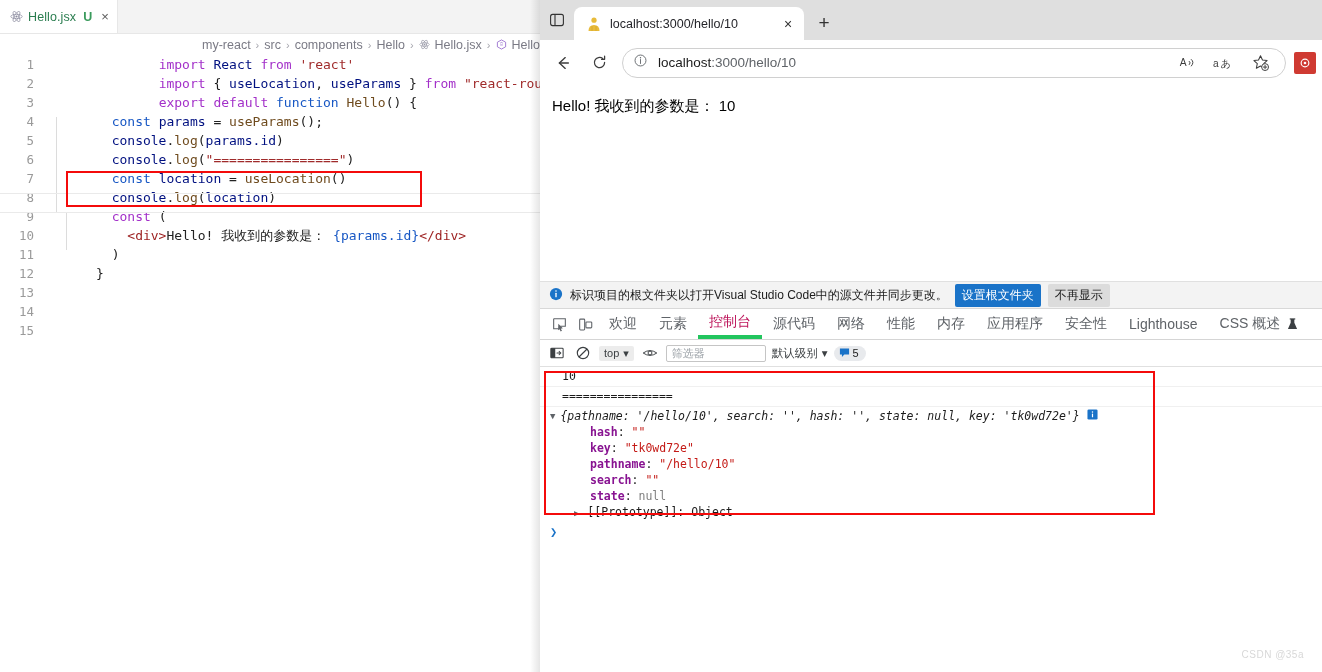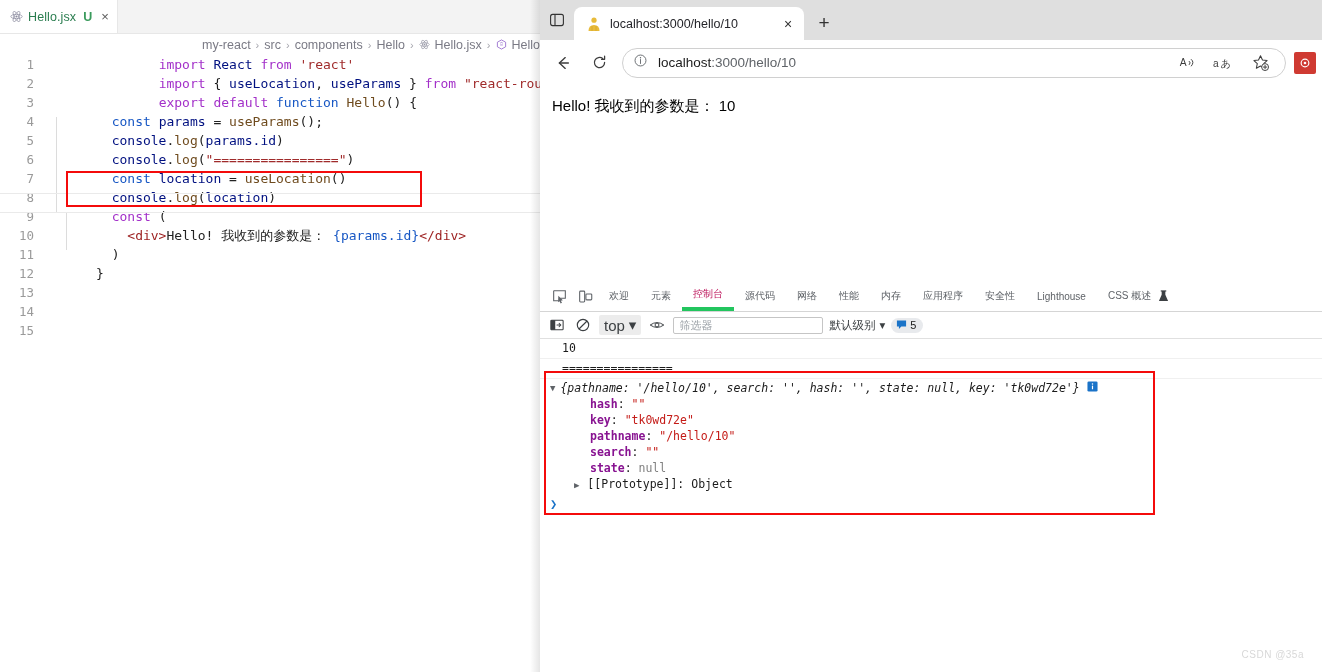--- a/index.html
+++ b/index.html
@@ -61,29 +61,29 @@
   .omni-right{display:flex;align-items:center;gap:2px;margin-left:auto;}
   .br-viewport{background:#ffffff;height:196px;position:relative;}
   .page-text{font-size:15px;color:#000;padding:12px 0 0 12px;font-family:"Liberation Sans", sans-serif;}
   .infobar{height:28px;background:#f3f3f3;border-top:1px solid #e0e0e0;border-bottom:1px solid #d8d8d8;
            display:flex;align-items:center;gap:7px;padding:0 9px;box-sizing:border-box;font-size:12px;color:#1b1b1b;}
   .infobar .ib-btn-primary{background:#1a73c8;color:#fff;font-size:12px;padding:3px 7px;border-radius:2px;}
   .infobar .ib-btn{background:#dcdcdc;color:#1b1b1b;font-size:12px;padding:3px 7px;border-radius:2px;}
   .dt-tabs{height:31px;background:#ffffff;border-bottom:1px solid #d5d5d5;display:flex;align-items:center;
            padding-left:6px;box-sizing:border-box;gap:0;}
   .dt-ico{width:26px;height:26px;display:flex;align-items:center;justify-content:center;}
-  .dt-tab{font-size:10px;color:#5f6368;padding:0 11px;height:30px;display:flex;align-items:center;
+  .dt-tab{font-size:14px;color:#5f6368;padding:0 11px;height:30px;display:flex;align-items:center;
           box-sizing:border-box;white-space:nowrap;}
   .dt-tab.active{color:#be185d;border-bottom:4px solid #22c55e;}
   .dt-toolbar{height:27px;background:#ffffff;border-bottom:1px solid #e0e0e0;display:flex;align-items:center;
               gap:6px;padding:0 7px;box-sizing:border-box;}
   .tb-ico{width:20px;height:20px;display:flex;align-items:center;justify-content:center;}
   .ctx-select{display:flex;align-items:center;gap:4px;background:#ececec;border-radius:2px;padding:1px 5px;
-              font-size:15px;color:#3c4043;}
-  .filter-box{width:150px;height:17px;border:1px solid #c5c5c5;border-radius:2px;background:#fff;
+              font-size:11px;color:#3c4043;}
+  .filter-box{width:100px;height:17px;border:1px solid #c5c5c5;border-radius:2px;background:#fff;
               display:flex;padding:0 5px;box-sizing:border-box;font-size:11px;color:#9aa0a6;}
   .level-select{display:flex;align-items:center;gap:4px;font-size:11.5px;color:#3c4043;}
   .info-count{display:flex;align-items:center;gap:3px;background:#e8eaed;border-radius:9px;padding:1px 7px 1px 5px;font-size:11px;color:#1b1b1b;}
   .console{position:relative;background:#ffffff;font-family:"DejaVu Sans Mono", monospace;font-size:11.5px;}
   .c-row{padding:2px 0 2px 22px;border-bottom:1px solid #f0f0f0;color:#1b1b1b;line-height:15px;}
   .c-obj-line{display:flex;align-items:flex-start;gap:4px;color:#1b1b1b;}
   .tri{color:#5f6368;font-size:9px;line-height:15px;margin-right:1px;}
   .italic-obj{font-style:italic;color:#1b1b1b;}
   .prop-name{color:#881391;font-weight:bold;}
   .prop-str{color:#c41a16;}
@@ -308,20 +308,32 @@
         <circle cx="8" cy="8" r="4.4" fill="none" stroke="#fff" stroke-width="1.3"></circle>
         <circle cx="8" cy="8" r="1.5" fill="#fff"></circle>
       </svg>
     </div>
   </div>
 
   <div class="br-viewport">
     <div class="page-text">Hello! 我收到的参数是：  10</div>
   </div>
 
+  <div class="infobar">
+    <span>
+      <svg width="14" height="14" viewBox="0 0 16 16">
+        <circle cx="8" cy="8" r="7" fill="#1a73c8"></circle>
+        <circle cx="8" cy="4.6" r="0.95" fill="#fff"></circle>
+        <rect x="7.25" y="6.6" width="1.5" height="5" rx="0.6" fill="#fff"></rect>
+      </svg>
+    </span>
+    <span>标识项目的根文件夹以打开Visual Studio Code中的源文件并同步更改。</span>
+    <span class="ib-btn-primary">设置根文件夹</span>
+    <span class="ib-btn">不再显示</span>
+  </div>
 
   <div class="dt-tabs">
     <span class="dt-ico">
       <svg width="15" height="15" viewBox="0 0 18 18">
         <path d="M2 2 h14 v9 h-6" fill="none" stroke="#5f6368" stroke-width="1.3"></path>
         <path d="M2 2 v12 h6" fill="none" stroke="#5f6368" stroke-width="1.3"></path>
         <path d="M7.6 8.2 L13 13.6 L10.6 14 L12 16.6 L10.4 17.4 L9 14.8 L7.3 16 Z" fill="#5f6368"></path>
       </svg>
     </span>
     <span class="dt-ico">

